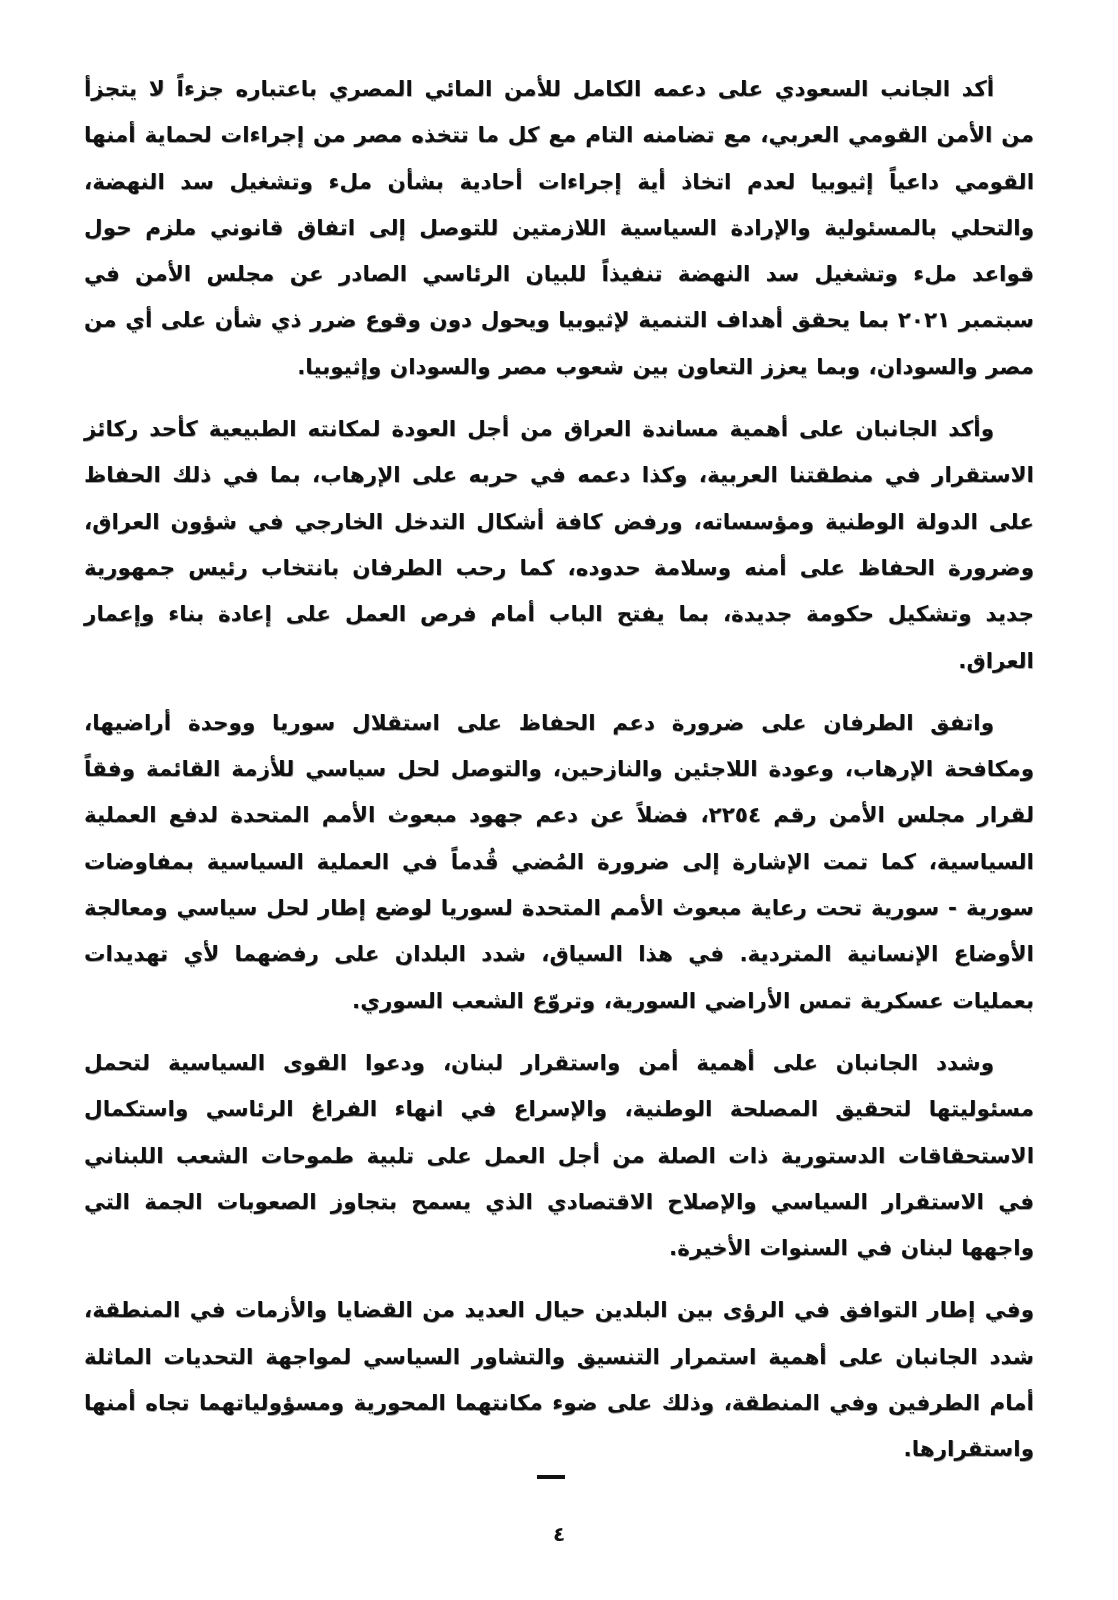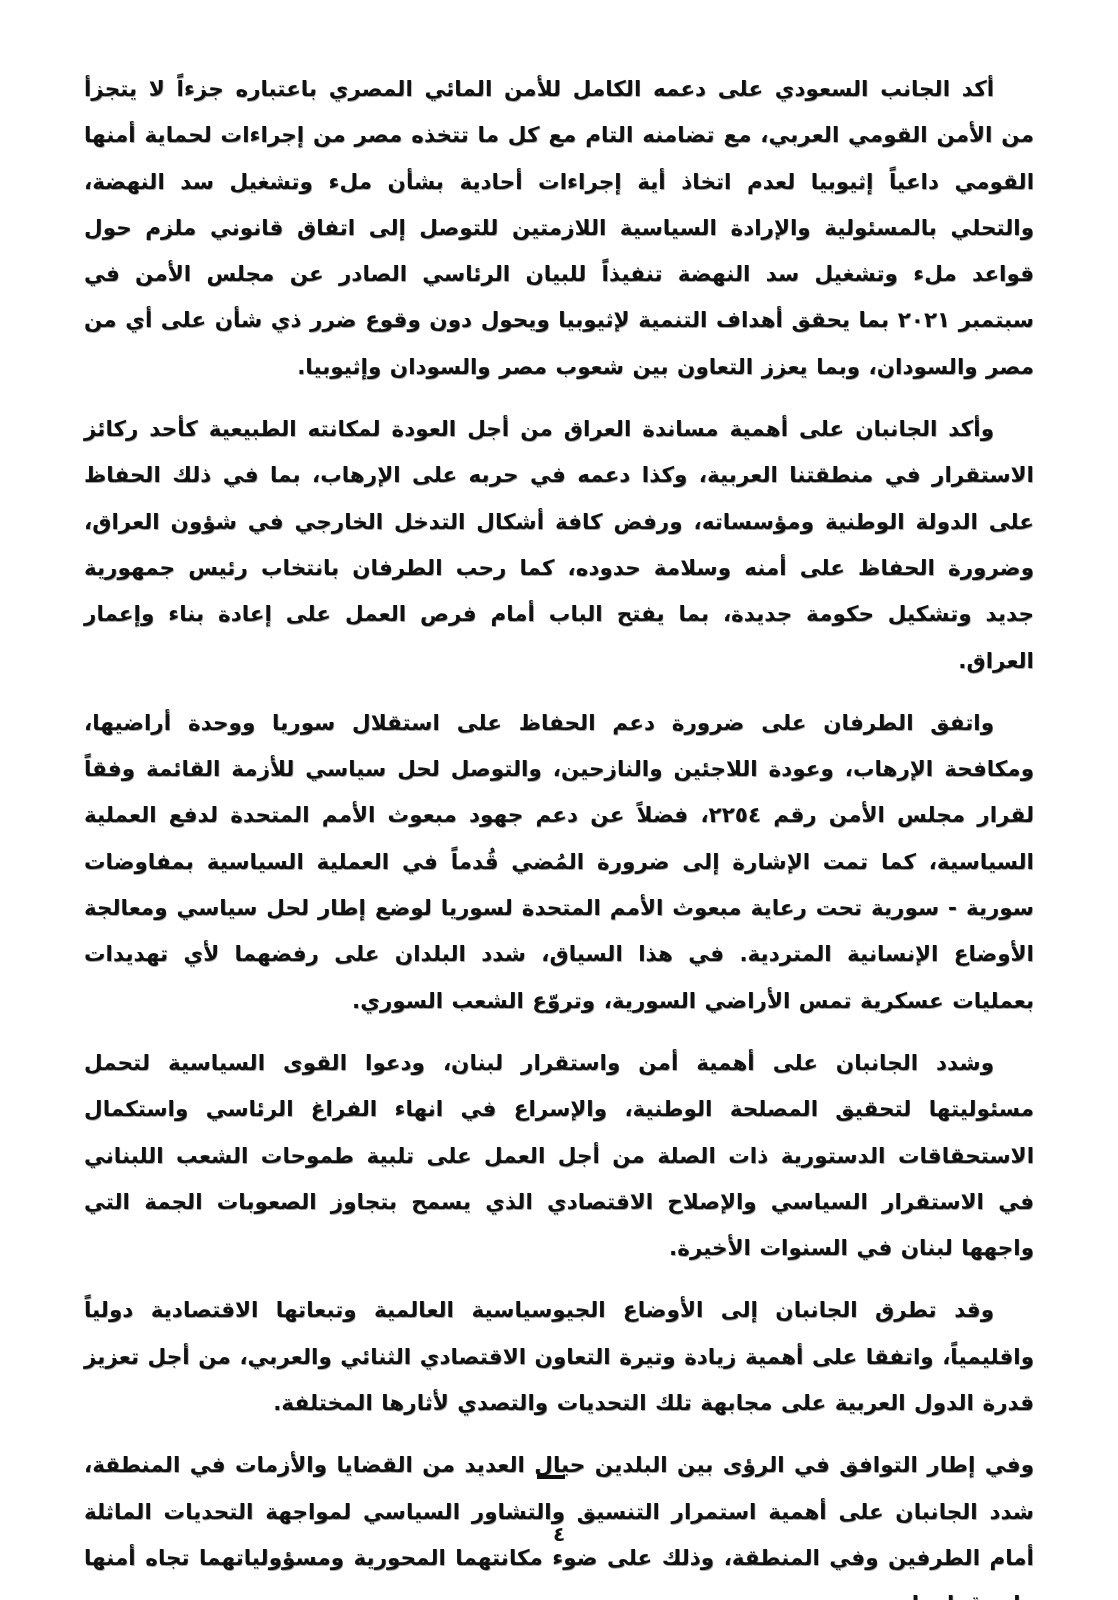--- a/index.html
+++ b/index.html
@@ -69,18 +69,17 @@
 </style>
 </head>
 <body>
 
 <div class="page">
   <div class="content">
     <p class="para first">أكد الجانب السعودي على دعمه الكامل للأمن المائي المصري باعتباره جزءاً لا يتجزأ من الأمن القومي العربي،  مع تضامنه التام مع كل ما تتخذه مصر من إجراءات لحماية أمنها القومي داعياً إثيوبيا لعدم اتخاذ أية إجراءات أحادية بشأن ملء وتشغيل سد النهضة، والتحلي بالمسئولية والإرادة السياسية اللازمتين للتوصل إلى اتفاق قانوني ملزم حول قواعد ملء وتشغيل سد النهضة تنفيذاً للبيان الرئاسي الصادر عن مجلس الأمن في سبتمبر ٢٠٢١ بما يحقق أهداف التنمية لإثيوبيا ويحول دون وقوع ضرر ذي شأن على أي من مصر والسودان، وبما يعزز التعاون بين شعوب مصر والسودان وإثيوبيا.</p>
     <p class="para indent">وأكد الجانبان على أهمية مساندة العراق من أجل العودة لمكانته الطبيعية كأحد ركائز الاستقرار في منطقتنا العربية، وكذا دعمه في حربه على الإرهاب، بما في ذلك الحفاظ على الدولة الوطنية ومؤسساته، ورفض كافة أشكال التدخل الخارجي في شؤون العراق، وضرورة الحفاظ على أمنه وسلامة حدوده، كما رحب الطرفان بانتخاب رئيس جمهورية جديد وتشكيل حكومة جديدة، بما يفتح الباب أمام فرص العمل على إعادة بناء وإعمار العراق.</p>
     <p class="para indent">واتفق الطرفان على ضرورة دعم الحفاظ على استقلال سوريا ووحدة أراضيها، ومكافحة الإرهاب، وعودة اللاجئين والنازحين، والتوصل لحل سياسي للأزمة القائمة وفقاً لقرار مجلس الأمن رقم ٢٢٥٤، فضلاً عن دعم جهود مبعوث الأمم المتحدة لدفع العملية السياسية، كما تمت الإشارة إلى ضرورة المُضي قُدماً في العملية السياسية بمفاوضات سورية - سورية تحت رعاية مبعوث الأمم المتحدة لسوريا لوضع إطار لحل سياسي ومعالجة الأوضاع الإنسانية المتردية. في هذا السياق، شدد البلدان على رفضهما لأي تهديدات بعمليات عسكرية تمس الأراضي السورية، وتروّع الشعب السوري.</p>
     <p class="para indent">وشدد الجانبان على أهمية أمن واستقرار لبنان، ودعوا القوى السياسية لتحمل مسئوليتها لتحقيق المصلحة الوطنية، والإسراع في انهاء الفراغ الرئاسي واستكمال الاستحقاقات الدستورية ذات الصلة من أجل العمل على تلبية طموحات الشعب اللبناني في الاستقرار السياسي والإصلاح الاقتصادي الذي يسمح بتجاوز الصعوبات الجمة التي واجهها لبنان في السنوات الأخيرة.</p>
-    <p class="para indent">وقد تطرق الجانبان إلى الأوضاع الجيوسياسية العالمية وتبعاتها الاقتصادية دولياً واقليمياً، واتفقا على أهمية زيادة وتيرة التعاون الاقتصادي الثنائي والعربي، من أجل تعزيز قدرة الدول العربية على مجابهة تلك التحديات والتصدي لأثارها المختلفة.</p>
     <p class="para">وفي إطار التوافق في الرؤى بين البلدين حيال العديد من القضايا والأزمات في المنطقة، شدد الجانبان على أهمية استمرار التنسيق والتشاور السياسي لمواجهة التحديات الماثلة أمام الطرفين وفي المنطقة، وذلك على ضوء مكانتهما المحورية ومسؤولياتهما تجاه أمنها واستقرارها.</p>
   </div>
   <div class="separator"></div>
   <div class="page-number">٤</div>
 </div>
 
 </body></html>

